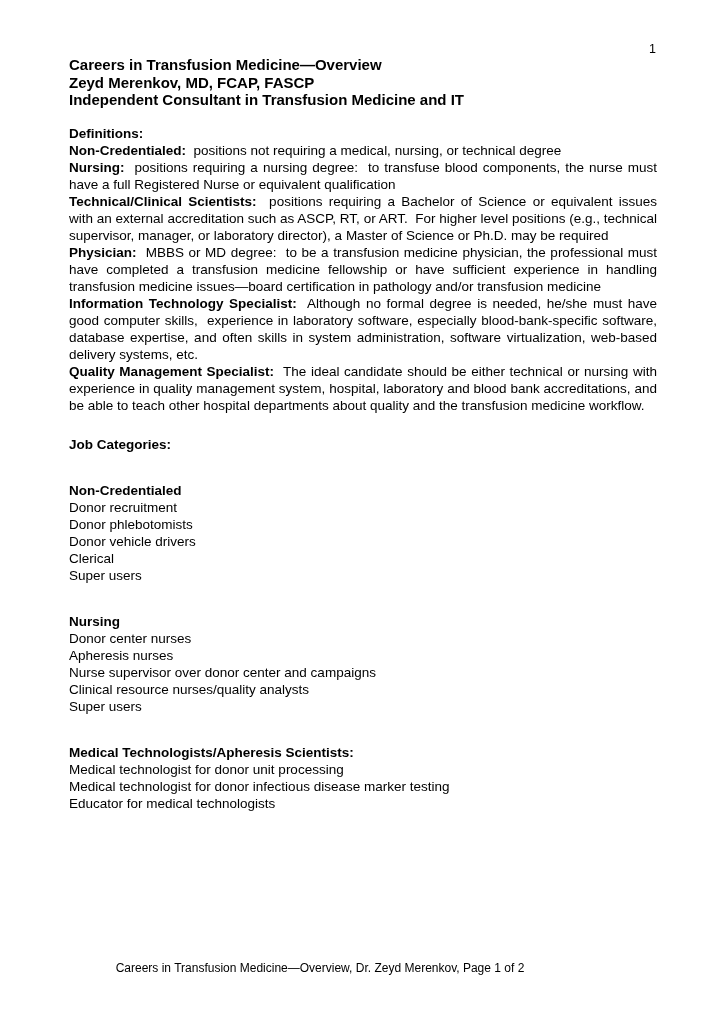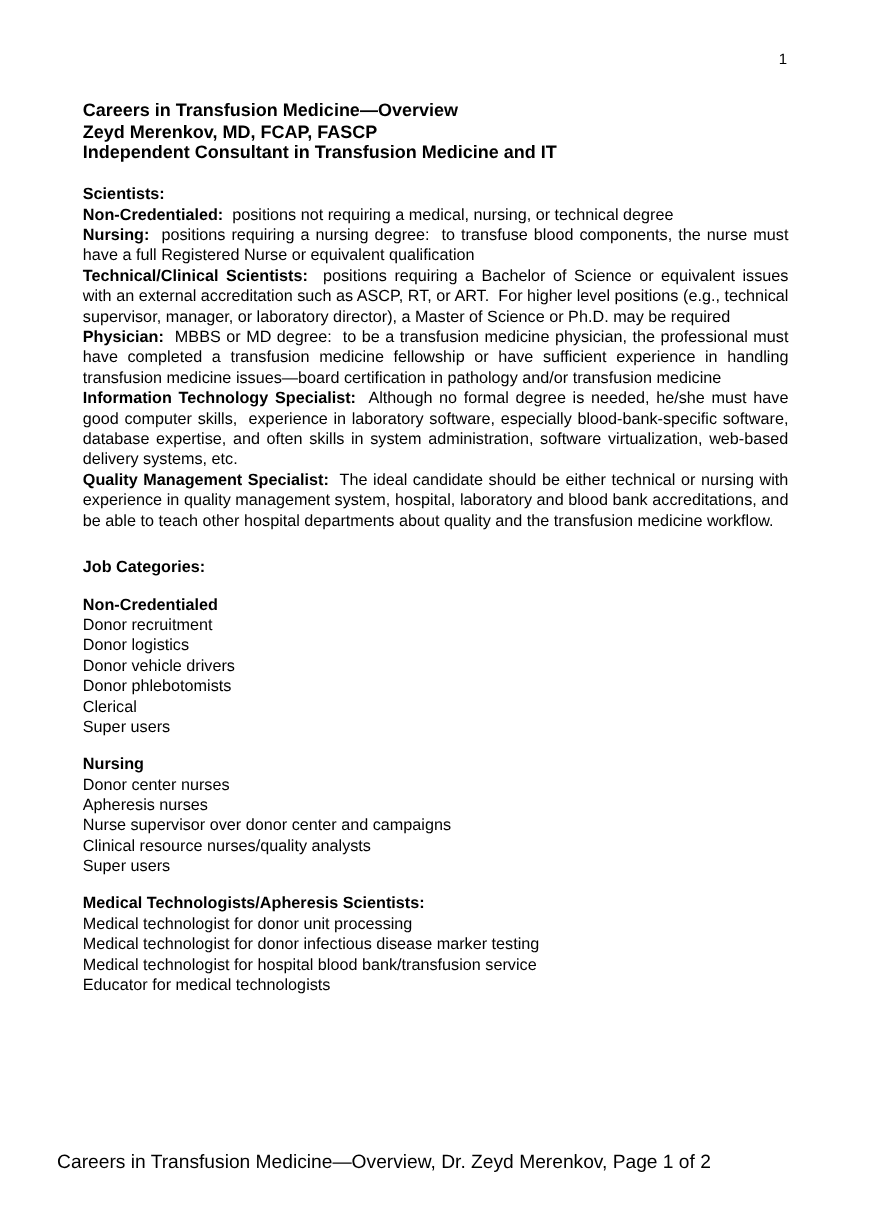--- a/index.html
+++ b/index.html
@@ -15,21 +15,21 @@
   .page-number {
     position: absolute;
     top: 42px;
     right: 68px;
     font-size: 12.5px;
     line-height: 15px;
   }
   .content {
     position: absolute;
     left: 69px;
-    top: 84px;
+    top: 56px;
     width: 588px;
     font-size: 13.5px;
     line-height: 17px;
   }
   .title-block p {
     margin: 0;
     font-weight: bold;
     font-size: 15px;
     line-height: 17.5px;
   }
@@ -43,91 +43,89 @@
   .def-entry {
     margin: 0;
     text-align: justify;
     white-space: pre-wrap;
   }
   .def-entry b { font-weight: bold; }
   .job-cats-heading {
     margin: 22px 0 10px 0;
     font-weight: bold;
   }
-  .group { margin-top: 14px; }
+  .group { margin-top: 29px; }
   .group-heading { margin: 0; font-weight: bold; }
   .job-item { margin: 0; }
   .doc-footer {
     position: absolute;
     top: 961px;
     left: 0;
     width: 640px;
     text-align: center;
-    font-size: 16px;
+    font-size: 12px;
     line-height: 15px;
   }
 </style>
 </head>
 <body>
 
 <div class="page">
 
   <div class="page-number">1</div>
 
   <div class="content">
 
     <div class="title-block">
       <p>Careers in Transfusion Medicine—Overview</p>
       <p>Zeyd Merenkov, MD, FCAP, FASCP</p>
       <p>Independent Consultant in Transfusion Medicine and IT</p>
     </div>
 
 
     <div class="defs">
-      <p class="defs-heading">Scientists:</p>
+      <p class="defs-heading">Definitions:</p>
 
       <p class="def-entry"><b>Non-Credentialed:</b><span>  positions not requiring a medical, nursing, or technical degree</span></p>
 
       <p class="def-entry"><b>Nursing:</b><span>  positions requiring a nursing degree:  to transfuse blood components, the nurse must have a full Registered Nurse or equivalent qualification</span></p>
 
       <p class="def-entry"><b>Technical/Clinical Scientists:</b><span>  positions requiring a Bachelor of Science or equivalent issues with an external accreditation such as ASCP, RT, or ART.  For higher level positions (e.g., technical supervisor, manager, or laboratory director), a Master of Science or Ph.D. may be required</span></p>
 
       <p class="def-entry"><b>Physician:</b><span>  MBBS or MD degree:  to be a transfusion medicine physician, the professional must have completed a transfusion medicine fellowship or have sufficient experience in handling transfusion medicine issues—board certification in pathology and/or transfusion medicine</span></p>
 
       <p class="def-entry"><b>Information Technology Specialist:</b><span>  Although no formal degree is needed, he/she must have good computer skills,  experience in laboratory software, especially blood-bank-specific software, database expertise, and often skills in system administration, software virtualization, web-based delivery systems, etc.</span></p>
 
       <p class="def-entry"><b>Quality Management Specialist:</b><span>  The ideal candidate should be either technical or nursing with experience in quality management system, hospital, laboratory and blood bank accreditations, and be able to teach other hospital departments about quality and the transfusion medicine workflow.</span></p>
     </div>
 
     <p class="job-cats-heading">Job Categories:</p>
 
     <div class="group">
       <p class="group-heading">Non-Credentialed</p>
       <p class="job-item">Donor recruitment</p>
-      <p class="job-item">Donor logistics</p>
+      <p class="job-item">Donor phlebotomists</p>
       <p class="job-item">Donor vehicle drivers</p>
-      <p class="job-item">Donor phlebotomists</p>
       <p class="job-item">Clerical</p>
       <p class="job-item">Super users</p>
     </div>
 
     <div class="group">
       <p class="group-heading">Nursing</p>
       <p class="job-item">Donor center nurses</p>
       <p class="job-item">Apheresis nurses</p>
       <p class="job-item">Nurse supervisor over donor center and campaigns</p>
       <p class="job-item">Clinical resource nurses/quality analysts</p>
       <p class="job-item">Super users</p>
     </div>
 
     <div class="group">
       <p class="group-heading">Medical Technologists/Apheresis Scientists:</p>
       <p class="job-item">Medical technologist for donor unit processing</p>
       <p class="job-item">Medical technologist for donor infectious disease marker testing</p>
-      <p class="job-item">Medical technologist for hospital blood bank/transfusion service</p>
       <p class="job-item">Educator for medical technologists</p>
     </div>
 
   </div>
 
   <div class="doc-footer">Careers in Transfusion Medicine—Overview, Dr. Zeyd Merenkov, Page 1 of 2</div>
 
 </div>
 
 </body></html>

